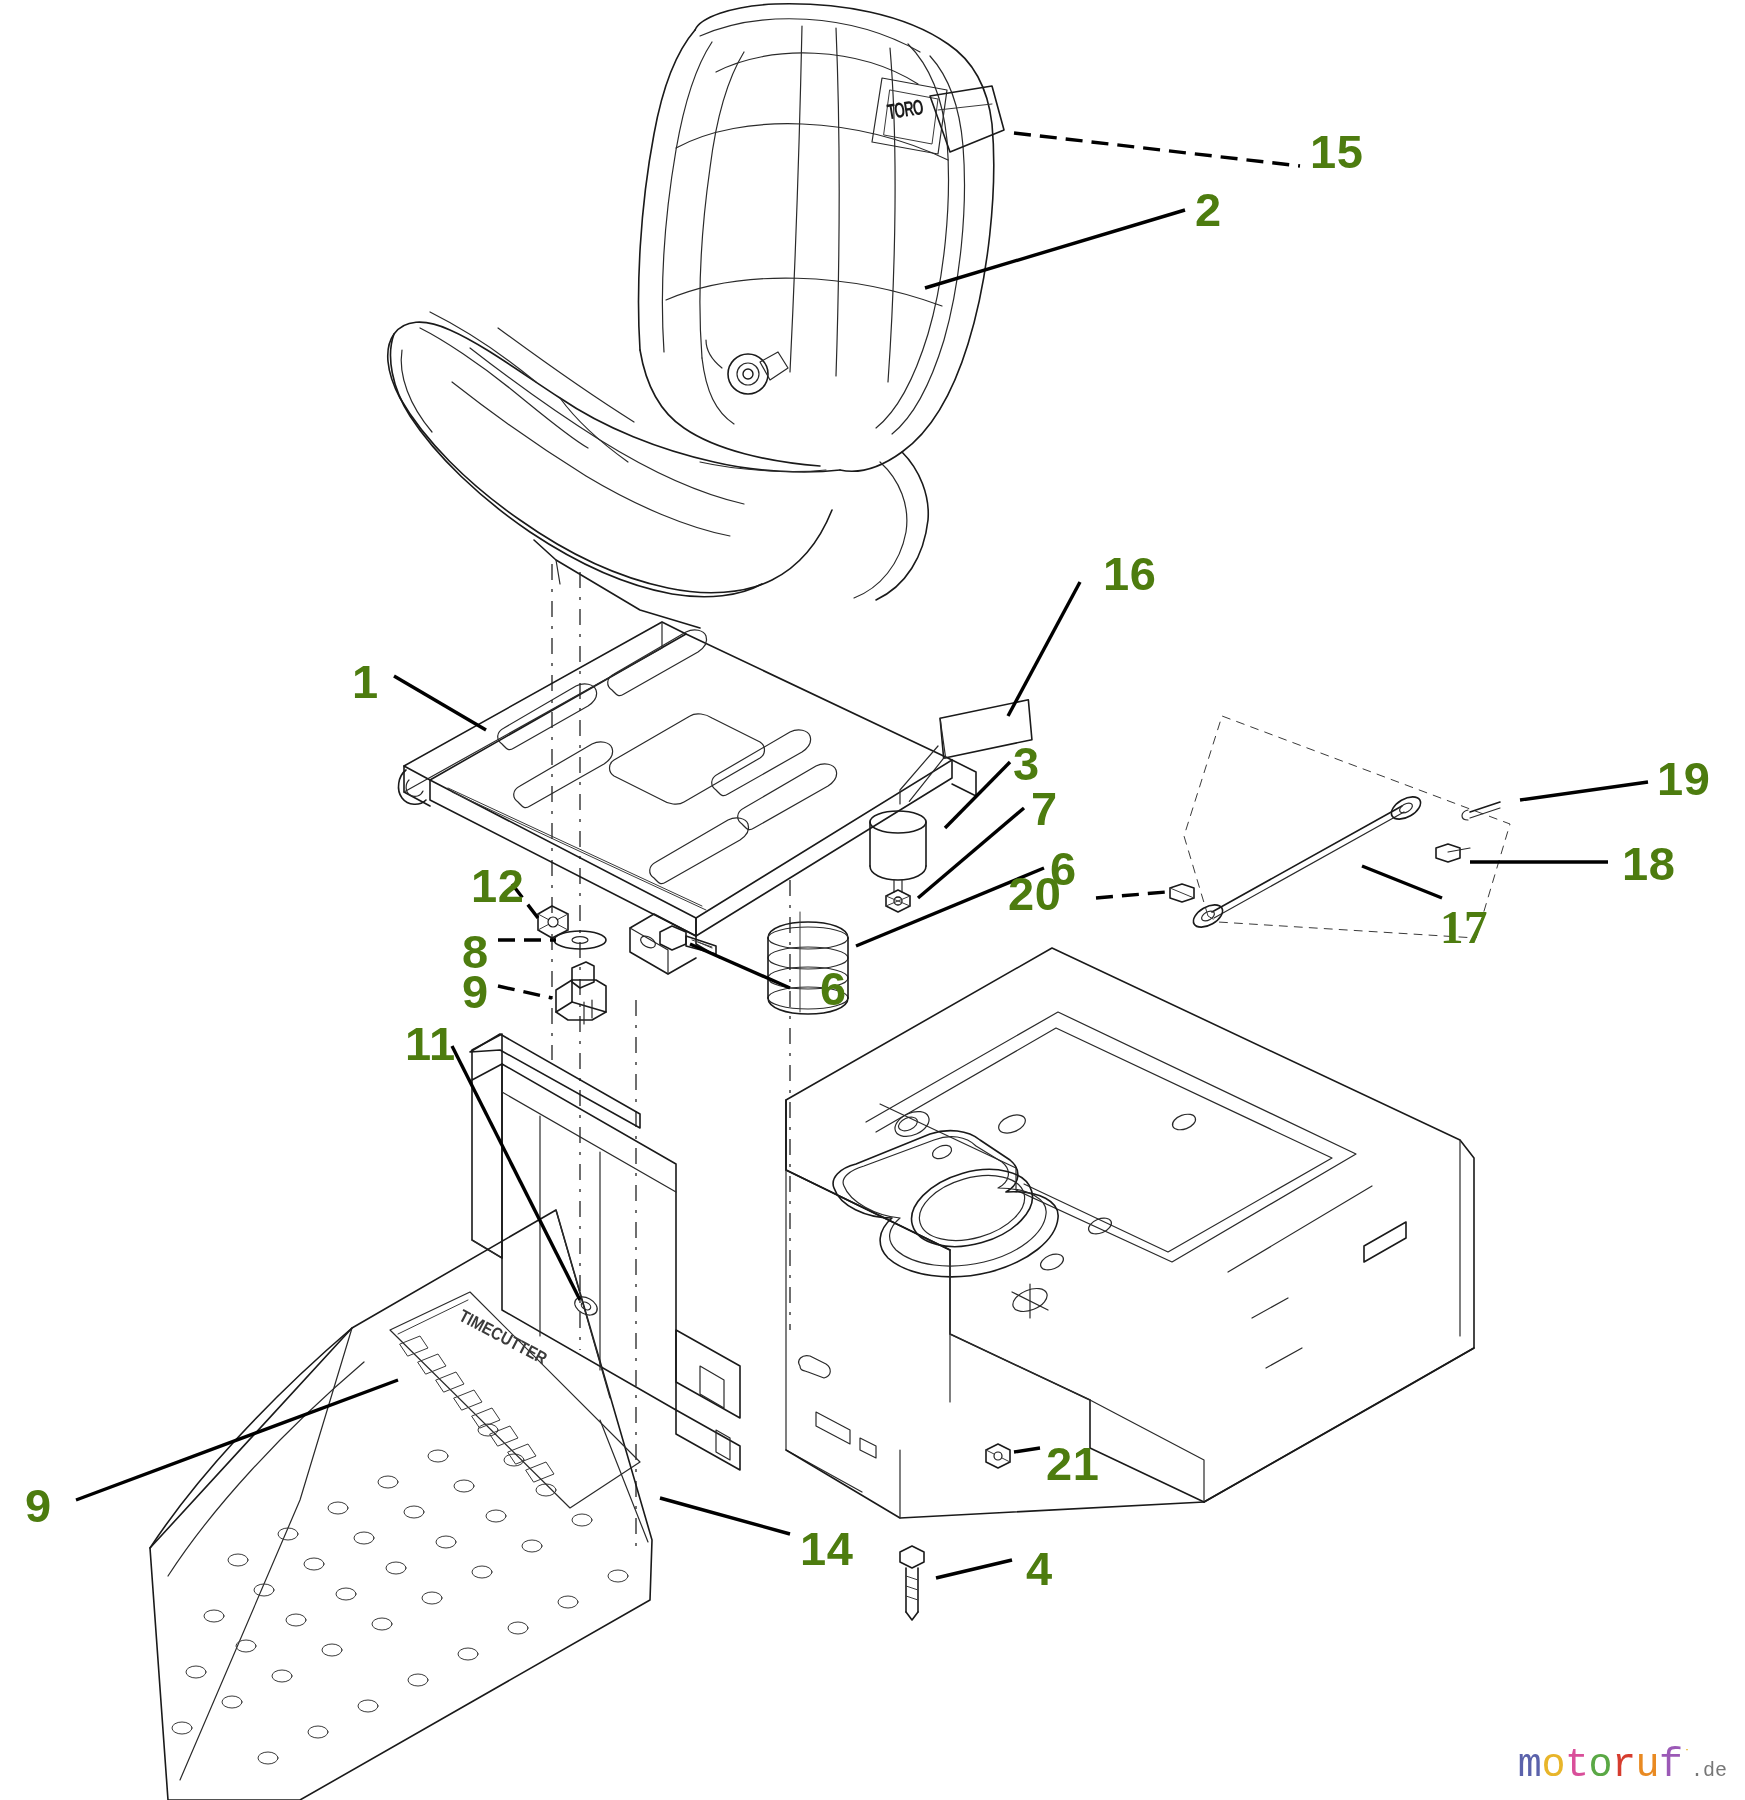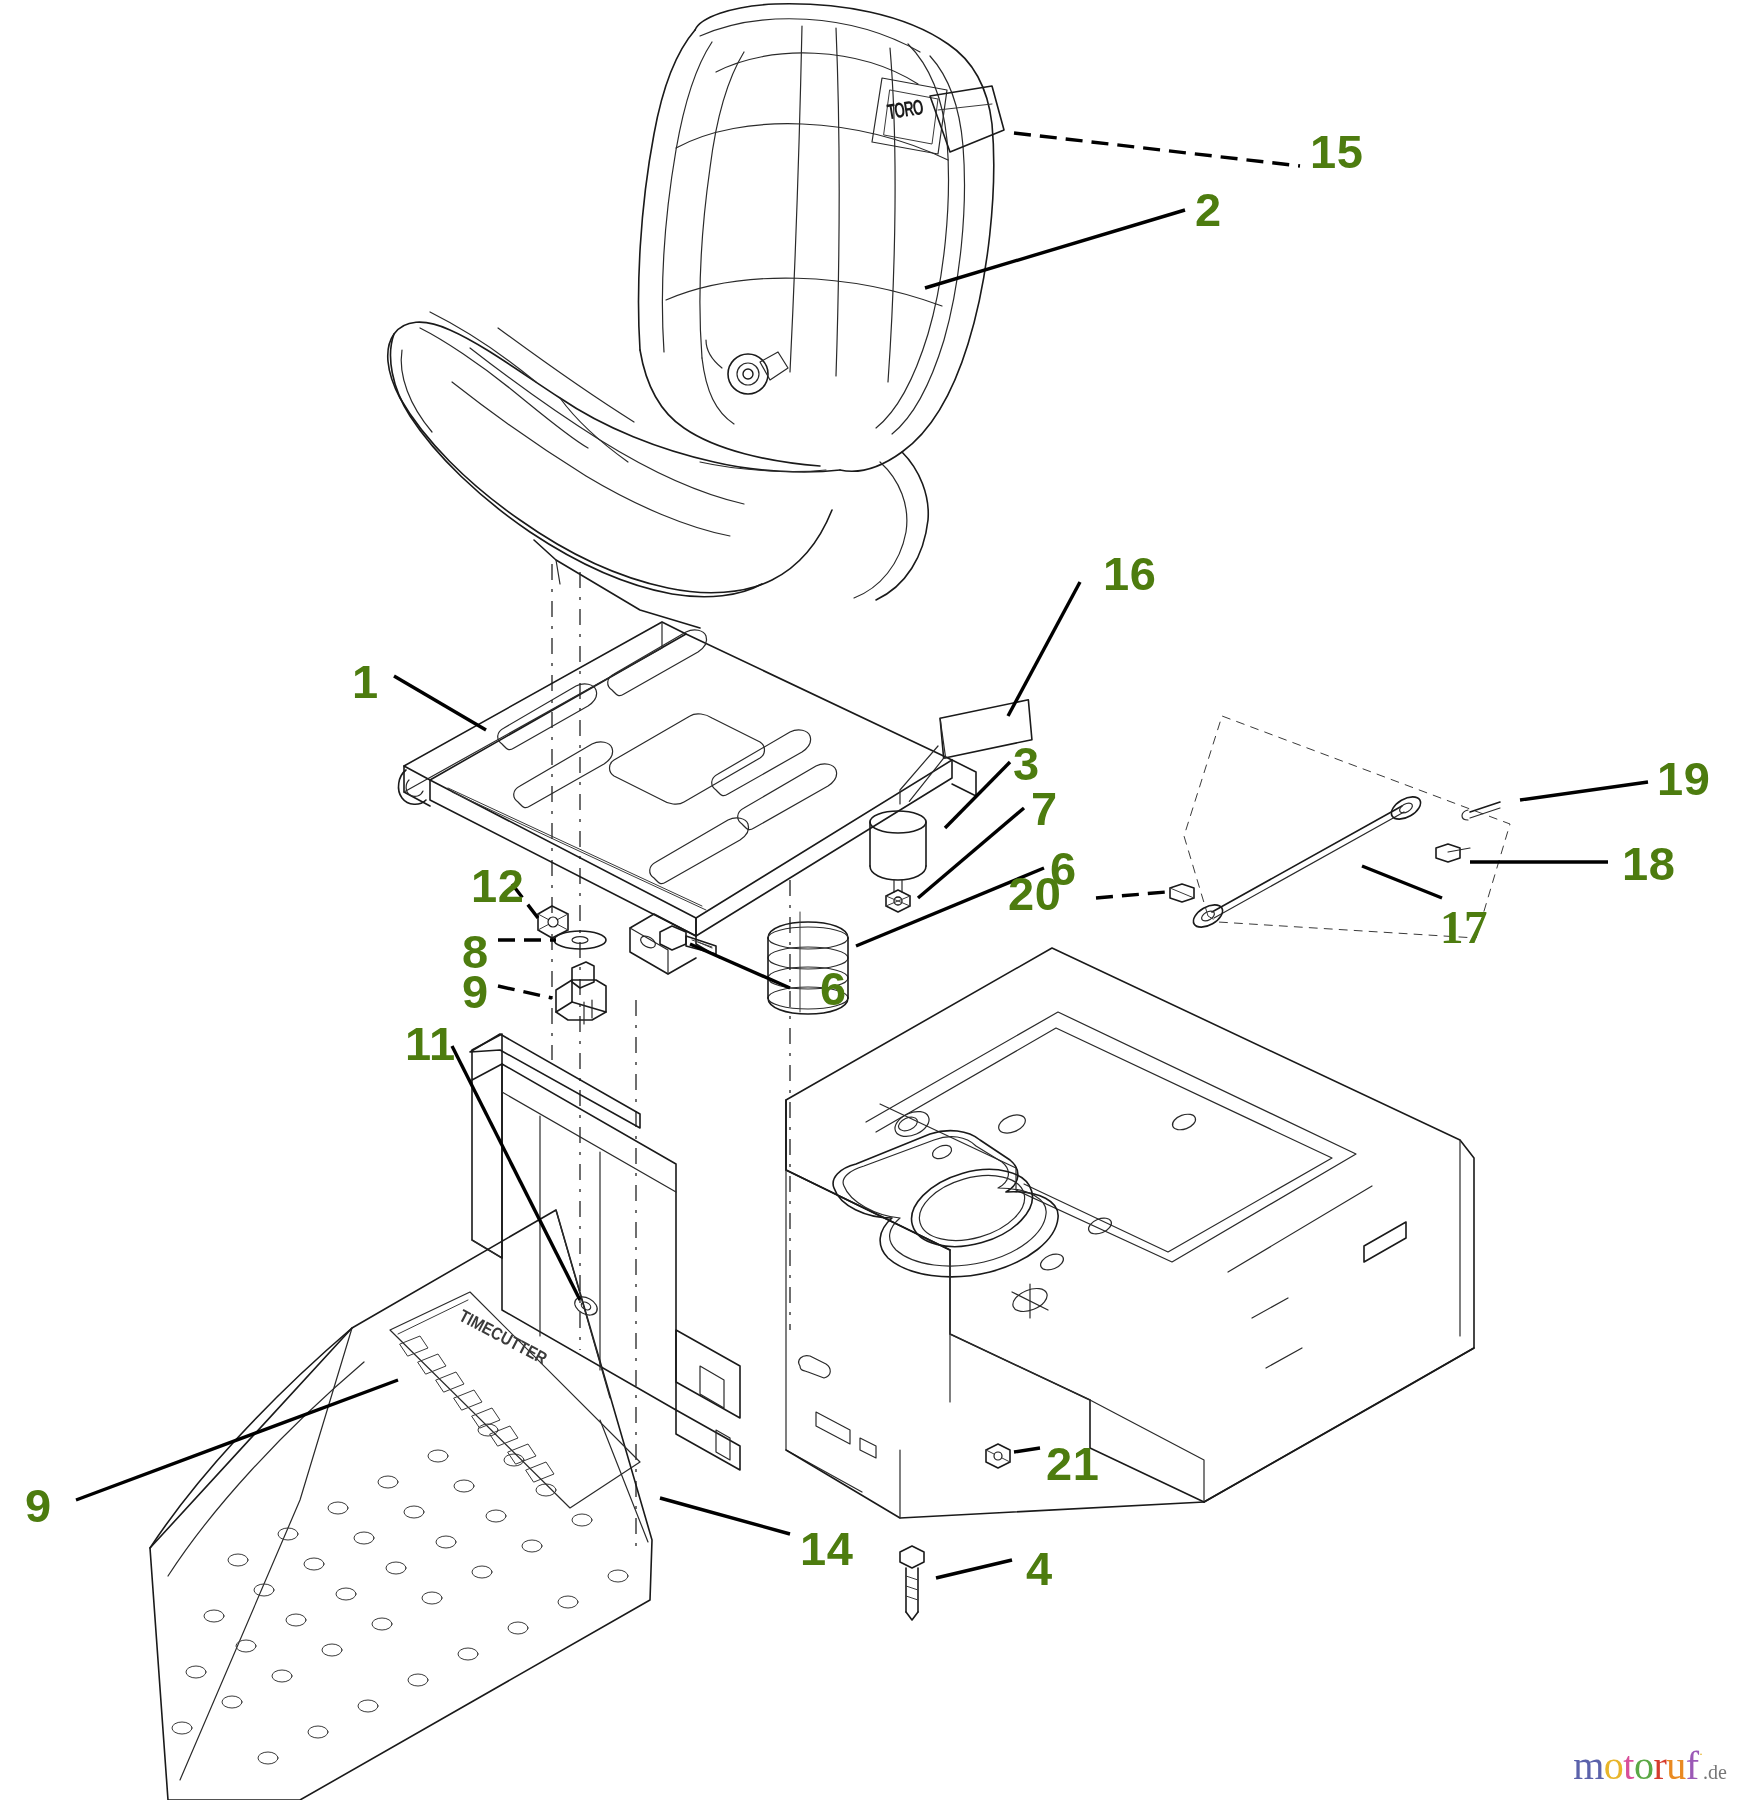--- a/index.html
+++ b/index.html
@@ -33,21 +33,21 @@
     color: #4d7c0f;
     line-height: 1;
     letter-spacing: 0.5px;
     white-space: nowrap;
     user-select: none;
   }
   #watermark {
     position: absolute;
     right: 18px;
     bottom: 14px;
-    font-family: Liberation Serif, serif;
+    font-family: Liberation Mono, monospace;
     font-size: 40px;
     font-weight: normal;
     letter-spacing: -0.5px;
     line-height: 1;
     white-space: nowrap;
     user-select: none;
   }
   #watermark .wm-de {
     font-size: 20px;
     color: #777777;

